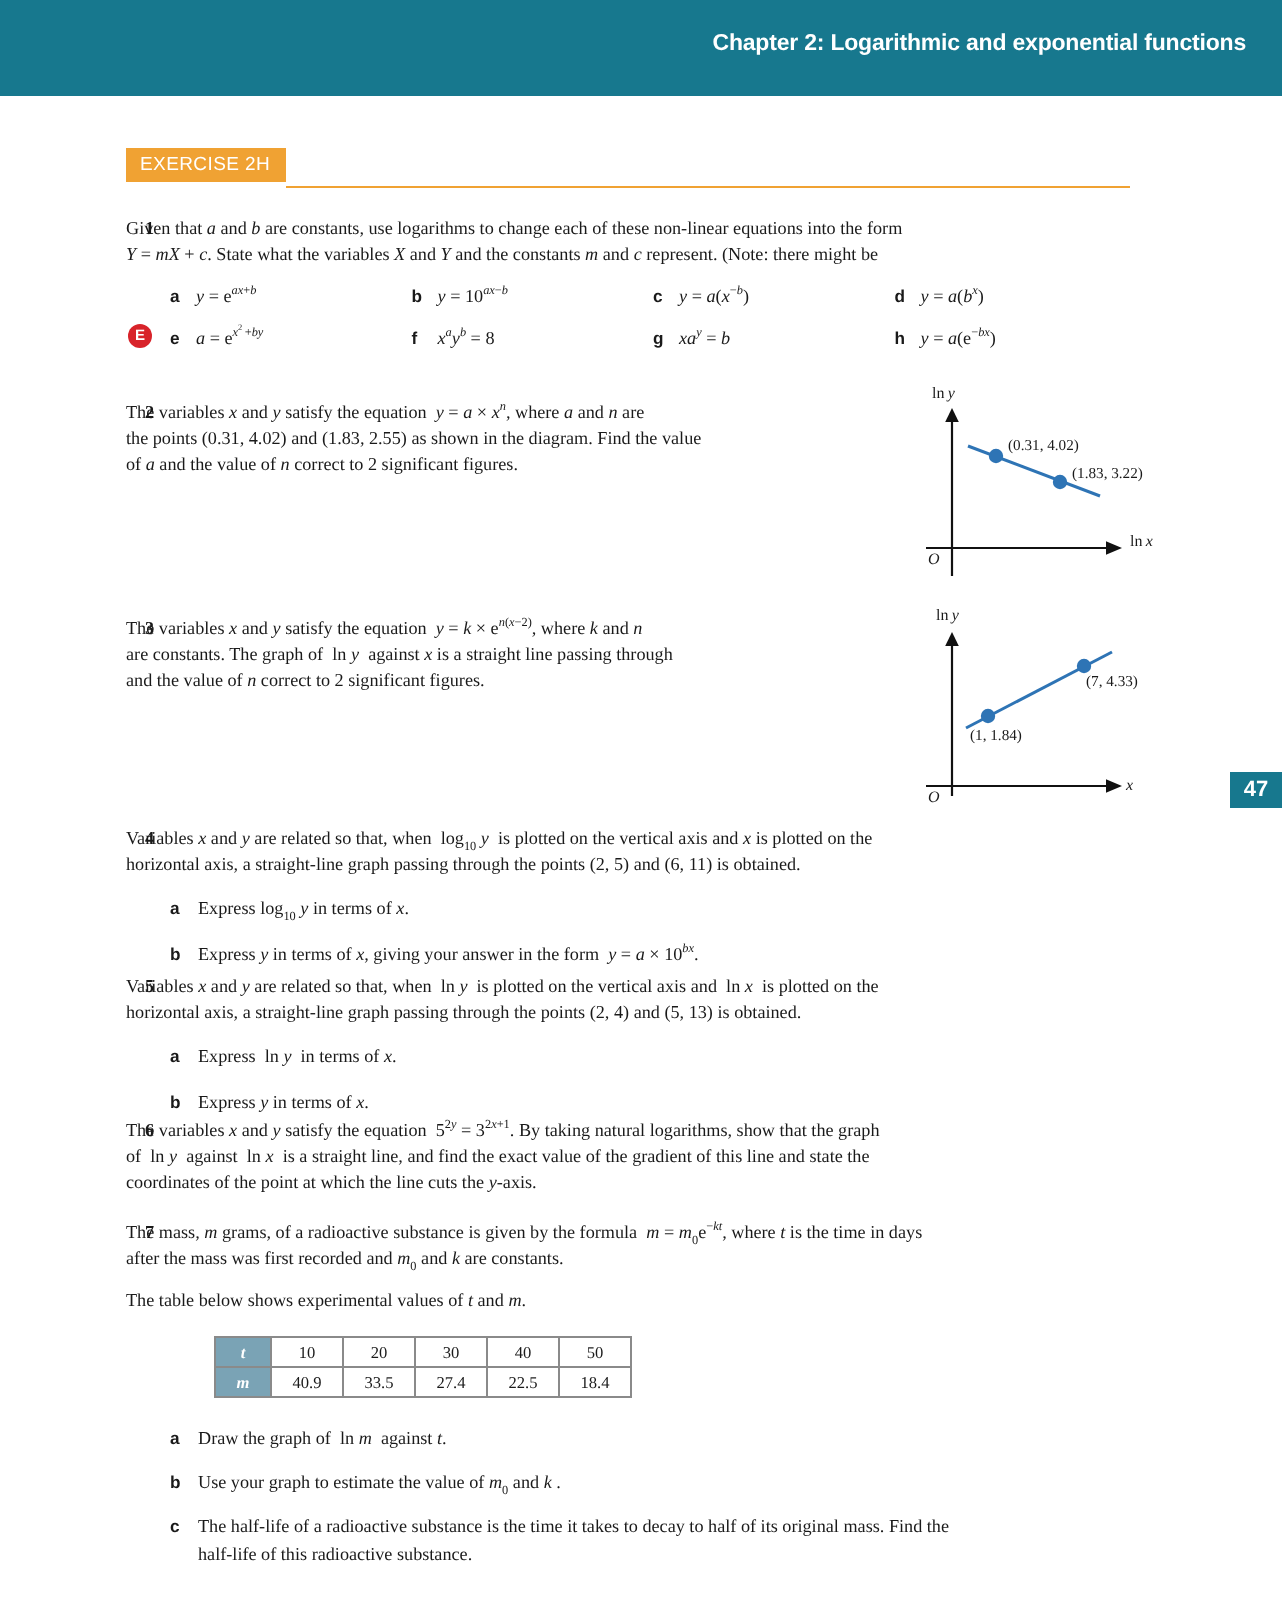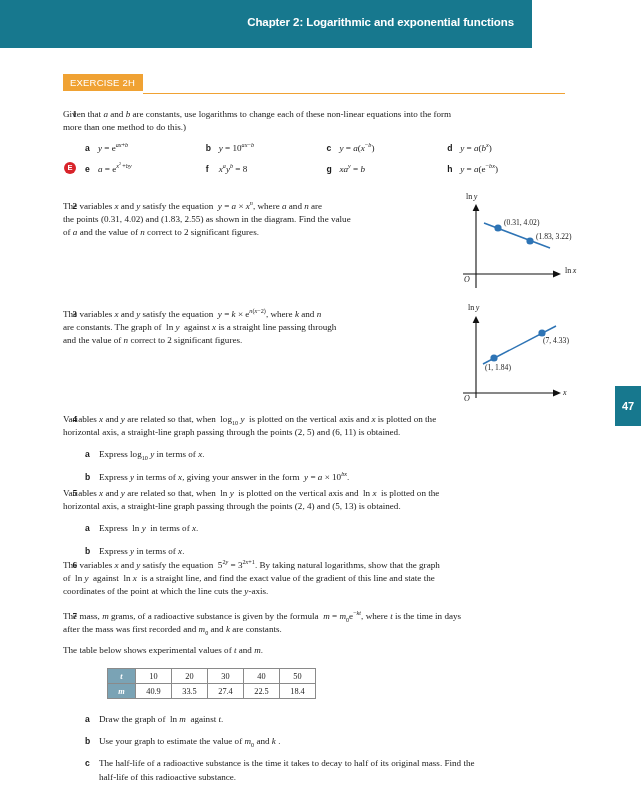--- a/index.html
+++ b/index.html
@@ -11,42 +11,42 @@
     font-family: "Liberation Serif", serif;
     color: #1a1a1a;
     position: relative;
     overflow: hidden;
   }
 
   
   .chapter-header {
     position: absolute;
     top: 0; left: 0;
-    width: 532px;
+    width: 641px;
     height: 48px;
     background: #17788e;
   }
   .chapter-title {
     position: absolute;
     right: 18px;
     top: 16px;
     color: #ffffff;
     font-family: "Liberation Sans", sans-serif;
     font-weight: bold;
     font-size: 11.5px;
     letter-spacing: -0.1px;
   }
 
   
   .page-tab {
     position: absolute;
     right: 0;
     top: 386px;
     width: 26px;
-    height: 40px;
+    height: 18px;
     background: #17788e;
     color: #ffffff;
     font-family: "Liberation Sans", sans-serif;
     font-weight: bold;
     font-size: 11px;
     display: flex;
     align-items: center;
     justify-content: center;
   }
 
@@ -180,21 +180,21 @@
 
 <div class="exercise-banner">
   <div class="exercise-tag">EXERCISE 2H</div>
   <div class="exercise-rule"></div>
 </div>
 
 <div class="q" style="left:63px; top:108px; width:505px;">
   <div class="qnum">1</div>
   <div class="qbody">
     <p>Given that <i>a</i> and <i>b</i> are constants, use logarithms to change each of these non-linear equations into the form</p>
-    <p>more than one method to do this.)</p>
+    <p><i>Y</i> = <i>mX</i> + <i>c</i>. State what the variables <i>X</i> and <i>Y</i> and the constants <i>m</i> and <i>c</i> represent. (Note: there might be</p>
   </div>
   <div class="grid4">
     <div class="grid4-row">
       <div class="grid4-cell">
         <span class="plabel">a</span>
         <span class="ptext"><i>y</i> = e<sup><i>ax</i>+<i>b</i></sup></span>
       </div>
       <div class="grid4-cell">
         <span class="plabel">b</span>
         <span class="ptext"><i>y</i> = 10<sup><i>ax</i>−<i>b</i></sup></span>

